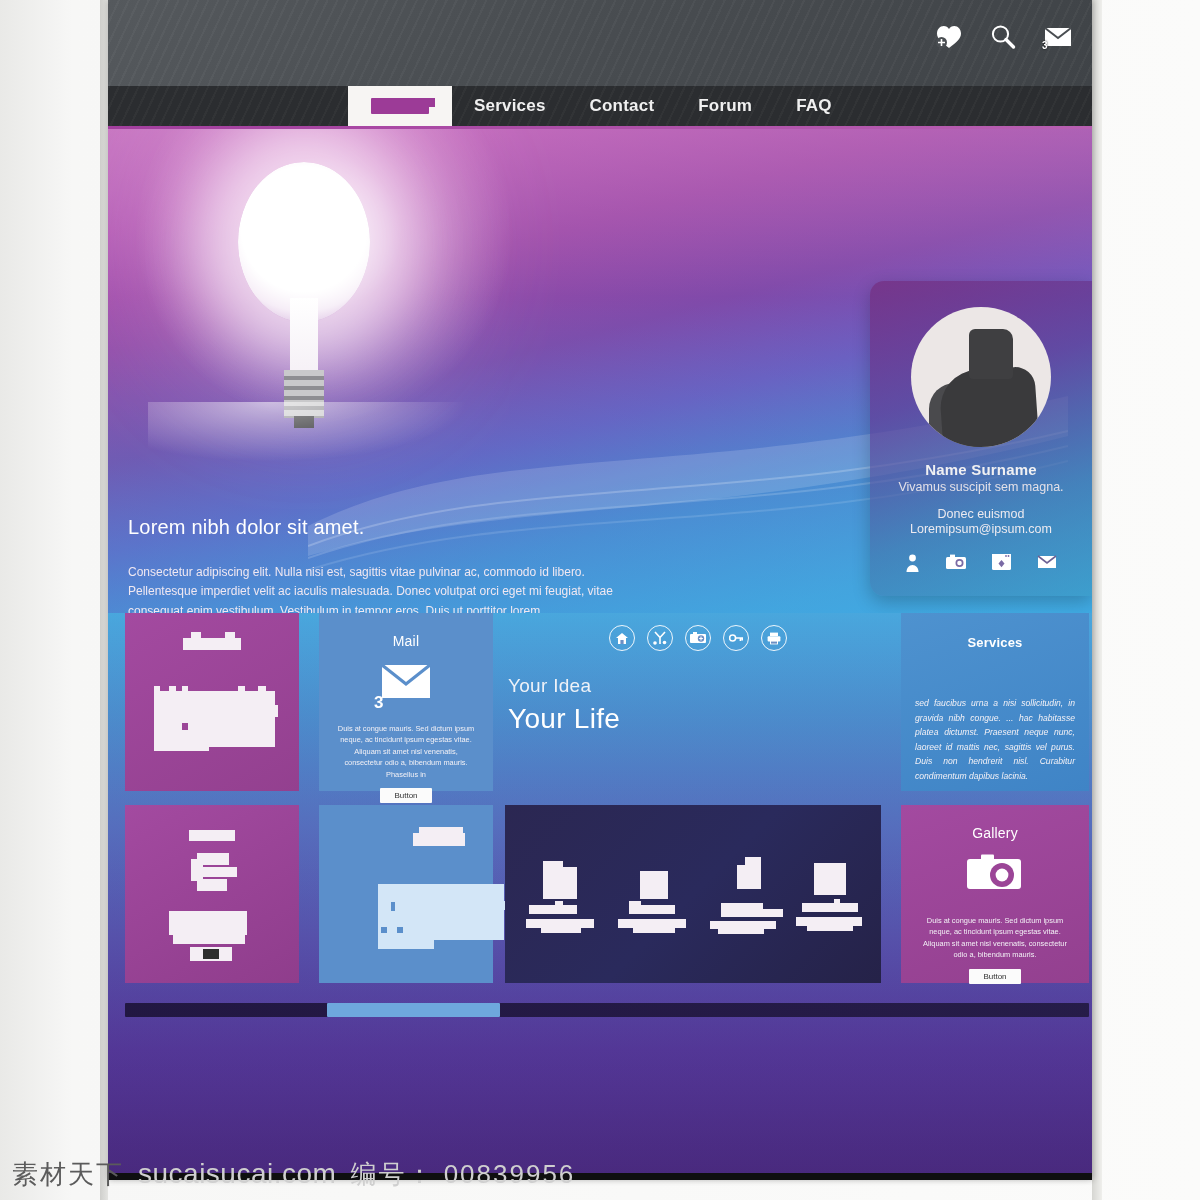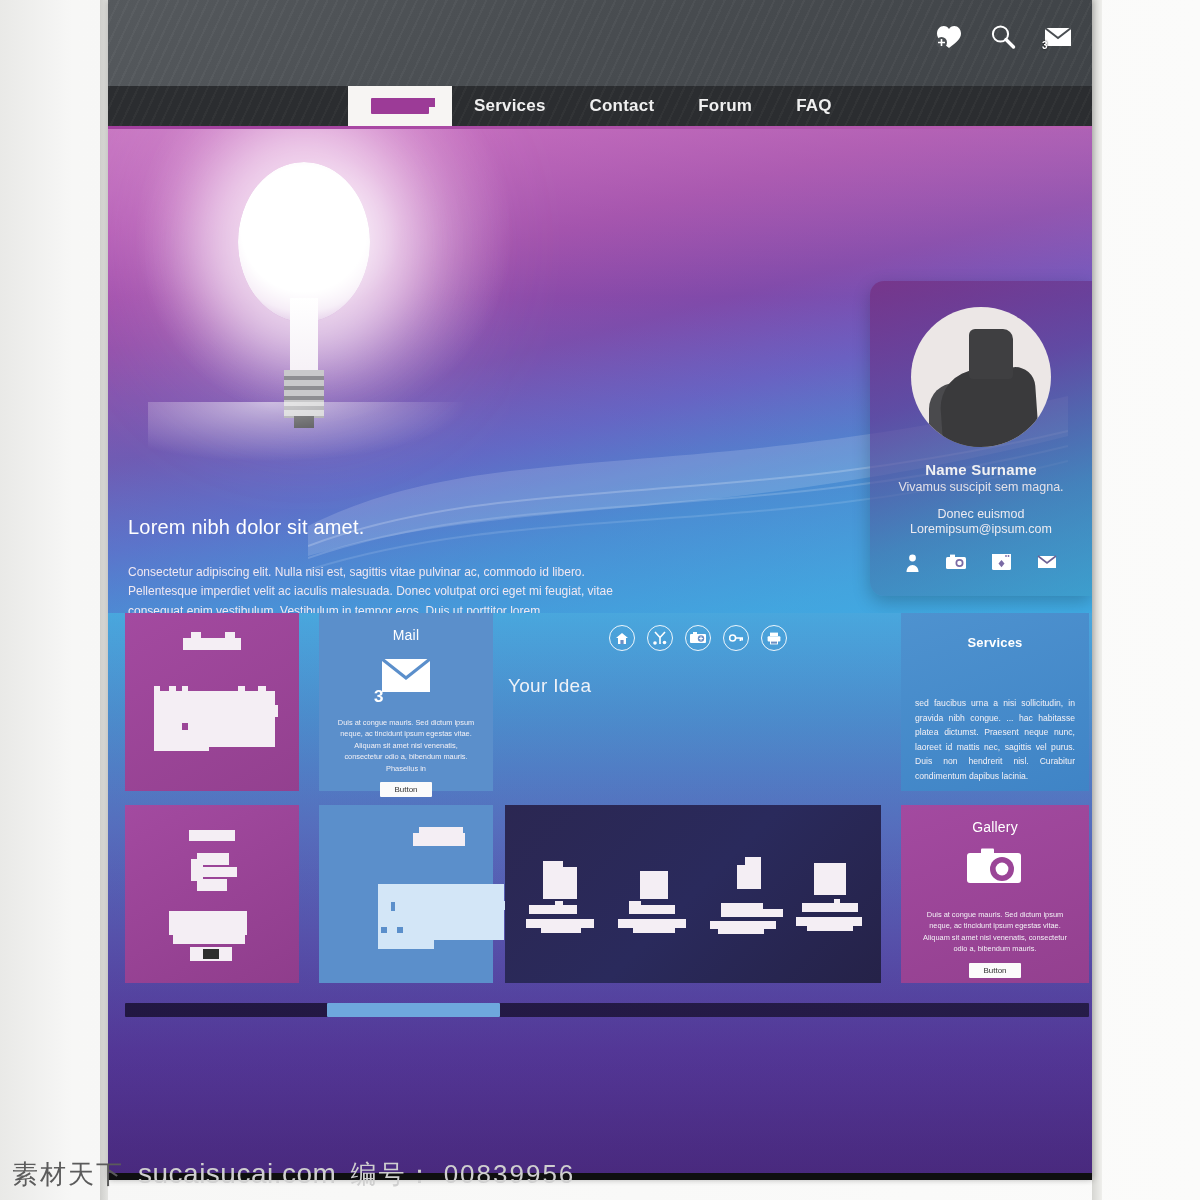--- a/index.html
+++ b/index.html
@@ -98,21 +98,21 @@
   .hero-copy { position:absolute; left:20px; top:390px; width:500px; }
   .hero-h1 { font-size:20px; color:#fff; font-weight:400; letter-spacing:.2px; }
   .hero-p { font-size:12px; color:#f0e8f2; line-height:1.62; margin-top:24px; }
 
   
   .tiles { position:relative; height:560px;
       background:linear-gradient(to bottom,#4aa6dd 0%, #4d8ccd 18%, #5a6dc0 38%, #5b4fae 58%, #57349a 78%, #4a2a80 100%); }
   .tiles::before{ content:""; position:absolute; inset:0;
       background:linear-gradient(to bottom, rgba(70,170,222,.2), rgba(70,40,120,.25)); }
   .tile { position:absolute; }
-  .t-title { text-align:center; color:#fff; font-size:13px; font-weight:700; padding-top:14px; letter-spacing:.2px; }
+  .t-title { text-align:center; color:#fff; font-size:13px; font-weight:700; padding-top:20px; letter-spacing:.2px; }
   .t-title.light { font-weight:400; font-size:14px; }
   .t-text { font-size:7.4px; line-height:1.55; color:#f3f1f6; padding:0 16px; text-align:center; }
   .t-text.just { text-align:justify; font-size:8.6px; line-height:1.7; padding:0 14px; }
   .t-btn { display:block; width:52px; margin:8px auto 0; background:#fbfbfb; color:#333;
       font-size:8px; text-align:center; padding:3px 0; border-radius:1px; cursor:pointer; }
 
   .tile-a { left:17px; top:0px;   width:174px; height:178px; background:linear-gradient(150deg,#a34aa0,#93408f); }
   .tile-b { left:211px; top:0px;  width:174px; height:178px; background:#5b8fcb; }
   .tile-c { left:793px; top:0px;  width:188px; height:178px; background:linear-gradient(160deg,#4e92cf,#3f84c6); }
   .tile-d { left:17px; top:192px; width:174px; height:178px; background:linear-gradient(150deg,#a34aa0,#8f3d8c); }
@@ -294,21 +294,21 @@
               <path d="M4 2l24 19L52 2" fill="none" stroke="#5b8fcb" stroke-width="3.2"></path>
             </svg>
           <span style="position:absolute;left:-4px;bottom:-8px;color:#fff;font-size:17px;font-weight:700;">3</span>
         </div>
         <div class="t-text" style="margin-top:18px;">Duis at congue mauris. Sed dictum ipsum neque, ac tincidunt ipsum egestas vitae. Aliquam sit amet nisl venenatis, consectetur odio a, bibendum mauris. Phasellus in</div>
         <div class="t-btn">Button</div>
       </div>
 
       <div class="tile tile-c">
         <div class="t-title" style="padding-top:22px;">Services</div>
-        <div class="t-text just" style="margin-top:46px;">sed faucibus urna a nisi sollicitudin, in gravida nibh congue. ... hac habitasse platea dictumst. Praesent neque nunc, laoreet id mattis nec, sagittis vel purus. Duis non hendrerit nisl. Curabitur condimentum dapibus lacinia.</div>
+        <div class="t-text just" style="margin-top:46px;font-style:italic;">sed faucibus urna a nisi sollicitudin, in gravida nibh congue. ... hac habitasse platea dictumst. Praesent neque nunc, laoreet id mattis nec, sagittis vel purus. Duis non hendrerit nisl. Curabitur condimentum dapibus lacinia.</div>
       </div>
 
       <div class="tile tile-d">
         <div style="position:absolute;inset:0;">
           <div class="px" style="left:64px;top:25px;width:46px;height:11px;"></div>
           <div class="px" style="left:72px;top:48px;width:32px;height:12px;"></div>
           <div class="px" style="left:66px;top:54px;width:12px;height:22px;"></div>
           <div class="px" style="left:78px;top:62px;width:34px;height:10px;"></div>
           <div class="px" style="left:72px;top:74px;width:30px;height:12px;"></div>
           <div class="px" style="left:44px;top:106px;width:78px;height:24px;"></div>
@@ -408,20 +408,21 @@
           <span class="ico-circle">
             <svg width="14" height="13" viewBox="0 0 14 13">
                 <rect x="3" y="0.6" width="8" height="3.4" fill="#fff"></rect>
                 <rect x="0.6" y="4.2" width="12.8" height="5.4" rx="1" fill="#fff"></rect>
                 <rect x="3" y="8.6" width="8" height="3.8" fill="#fff"></rect>
                 <rect x="4" y="9.6" width="6" height="2" fill="#6c8fc4"></rect>
               </svg>
           </span>
         </div>
         <div class="idea-1">Your Idea</div>
+        <div class="idea-2">Your Life</div>
       </div>
 
       <div class="progbar">
         <div class="progthumb"></div>
       </div>
     </div>
 
     <div class="footer">
       
     </div>

